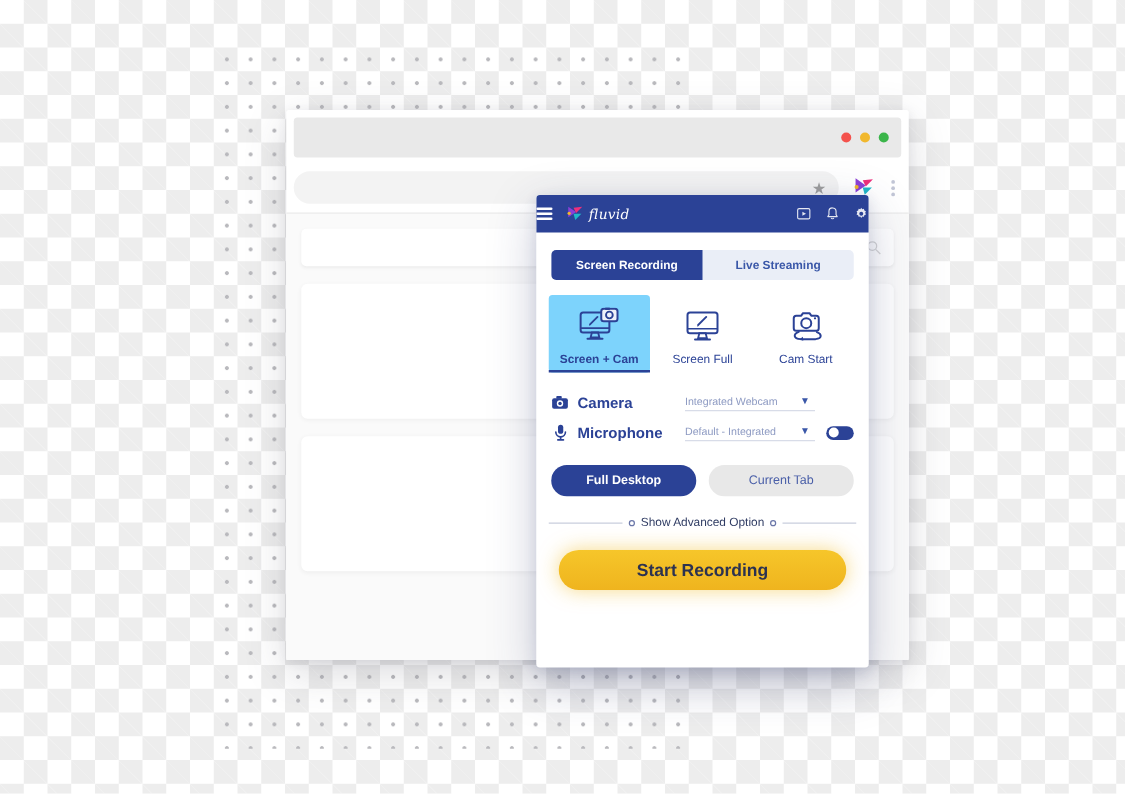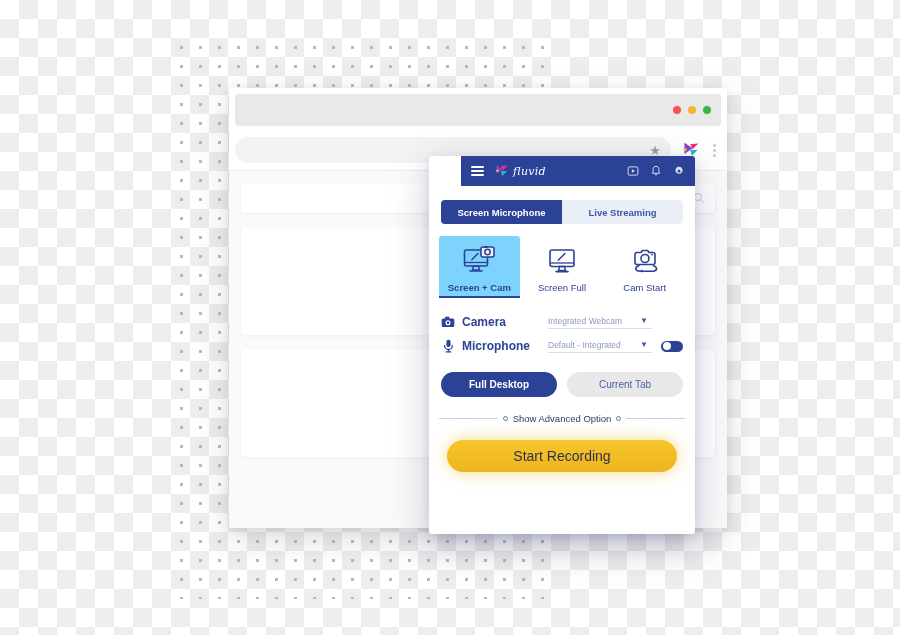--- a/index.html
+++ b/index.html
@@ -113,22 +113,21 @@
     width: 266px; height: 378px;
     background: #ffffff;
     border-radius: 3px;
     box-shadow: 0 12px 38px rgba(45,55,110,.26), 0 3px 10px rgba(45,55,110,.12);
     overflow: hidden;
   }
   #popup-header {
     height: 30px;
     background: #2b4296;
     display: flex; align-items: center;
-    padding: 0 10px;
-    margin-left: 32px;
+    padding: 0 0;
   }
   #hamburger { width: 13px; display: flex; flex-direction: column; gap: 2.5px; margin-right: 9px; }
   #hamburger i { height: 1.7px; background: #fff; display: block; border-radius: 1px; }
   #brand { display: flex; align-items: center; gap: 3px; }
   #brand-word {
     font-family: "DejaVu Serif", serif;
     font-style: italic;
     font-size: 11px;
     color: #ffffff;
     letter-spacing: .2px;
@@ -237,21 +236,21 @@
   #adv-text { font-size: 9.5px; color: #2f3b62; }
 
   #start-recording {
     margin: 16px 18px 0 18px;
     height: 32px;
     border-radius: 16px;
     background: linear-gradient(180deg, #f6c62a 0%, #efb41e 100%);
     box-shadow: 0 0 16px rgba(240,185,35,.55);
     display: flex; align-items: center; justify-content: center;
     font-size: 14px;
-    font-weight: normal;
+    font-weight: bold;
     color: #2c3250;
     cursor: pointer;
   }
 </style>
 </head>
 <body>
 
 <div id="stage">
 
   <div id="dot-grid"></div>
@@ -322,21 +321,21 @@
           <path d="M6.6 12.4 A1.5 1.5 0 0 0 9.4 12.4" fill="none" stroke="#ffffff" stroke-width="1.2"></path>
         </svg>
         <svg class="hdr-ico" viewBox="0 0 16 16">
           <path d="M8 1.6 l1 1.5 1.8-.4 .5 1.8 1.7 .8 -.8 1.7 .8 1.7 -1.7 .8 -.5 1.8 -1.8-.4 -1 1.5 -1-1.5 -1.8 .4 -.5-1.8 -1.7-.8 .8-1.7 -.8-1.7 1.7-.8 .5-1.8 1.8 .4 Z" fill="#ffffff"></path>
           <circle cx="8" cy="8" r="2.1" fill="#2b4296"></circle>
         </svg>
       </span>
     </div>
 
     <div id="tabs">
-      <div class="tab active">Screen Microphone</div>
+      <div class="tab active">Screen Recording</div>
       <div class="tab">Live Streaming</div>
     </div>
 
     <div id="modes">
 
       <div class="mode active">
         <span class="glyph">
           <svg width="34" height="30" viewBox="0 0 34 30">
             <rect x="2.5" y="4" width="23" height="16" rx="2" fill="none" stroke="#2b4296" stroke-width="1.6"></rect>
             <line x1="2.5" y1="16.5" x2="25.5" y2="16.5" stroke="#2b4296" stroke-width="1.3"></line>

